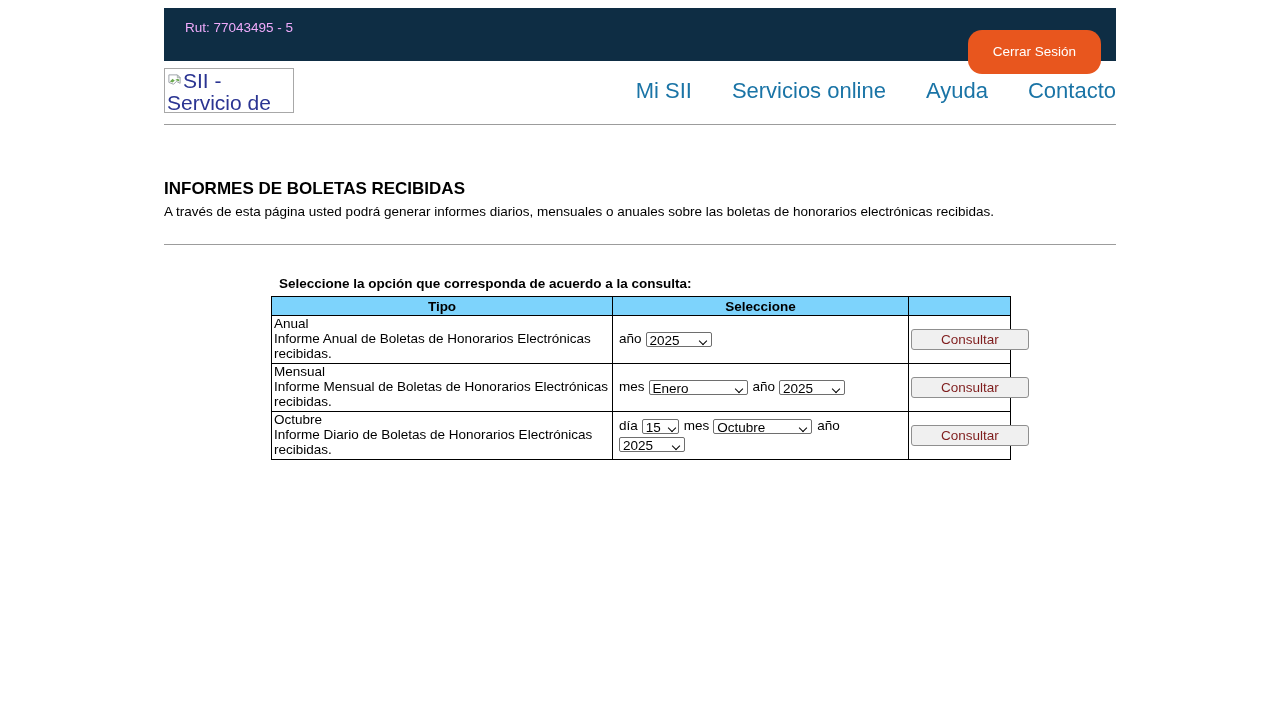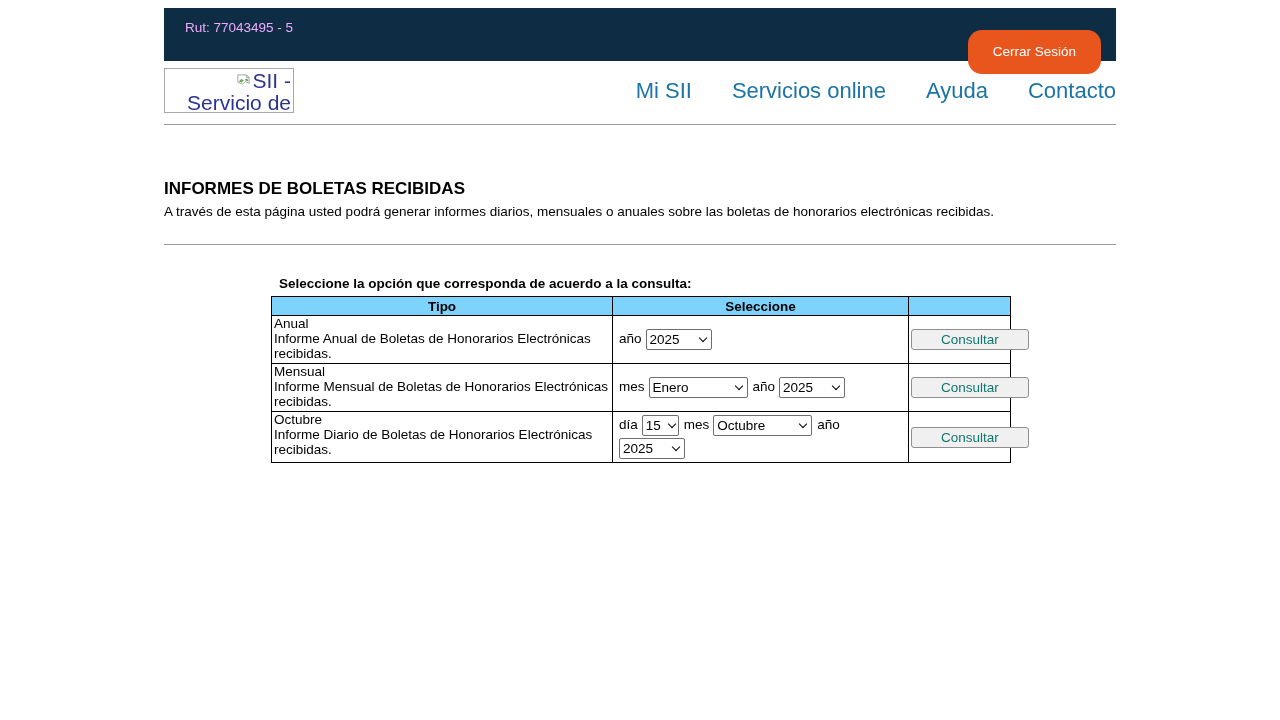--- a/index.html
+++ b/index.html
@@ -36,21 +36,20 @@
   
   .header {
     display: flex; justify-content: space-between; align-items: center;
     margin-top: 7px;
   }
   .logo-box {
     width: 130px; height: 45px;
     border: 1px solid #a8a8a8;
     overflow: hidden;
     padding: 1px 2px;
-    text-align: right;
   }
   .logo-alt {
     font-size: 21px; line-height: 22px;
     color: #2a3492;
   }
   .broken-img-icon { vertical-align: baseline; margin-right: 1px; }
   .nav { display: flex; gap: 40px; align-items: flex-end; }
   .nav-link {
     font-size: 22px; color: #1a74a6;
     cursor: pointer; text-decoration: none;
@@ -107,39 +106,39 @@
   .sel-wrap { position: relative; display: inline-block; margin-right: 5px; vertical-align: middle; }
   .sel-wrap::after {
     content: ""; position: absolute; right: 6px; top: 6px;
     width: 5px; height: 5px;
     border-right: 1.7px solid #000; border-bottom: 1.7px solid #000;
     transform: rotate(45deg);
     pointer-events: none;
   }
   select.sel {
     -webkit-appearance: none; appearance: none;
-    height: 21px;
+    height: 15px;
     font-size: 13.5px; font-family: inherit;
     background: #fff;
     border: 1px solid #6e6e6e; border-radius: 2px;
     padding: 0 15px 0 3px;
     color: #000;
   }
   .sel-year  { width: 66px; }
   .sel-month { width: 99px; }
   .sel-day   { width: 37px; padding-right: 13px !important; }
   .sel-day-wrap::after { right: 4px; }
   .second-line { margin-top: 2px; }
 
   .consultar-btn {
     font-size: 13.5px; font-family: inherit;
     background: #f0f0f0;
     border: 1px solid #8f8f8f; border-radius: 3px;
     padding: 2px 29px;
-    color: #0f766e;
+    color: #7f1d1d;
     cursor: pointer;
   }
 </style>
 </head>
 <body>
 
 <div class="container">
 
   <div class="topbar">
     <span class="rut">Rut: 77043495 - 5</span>

